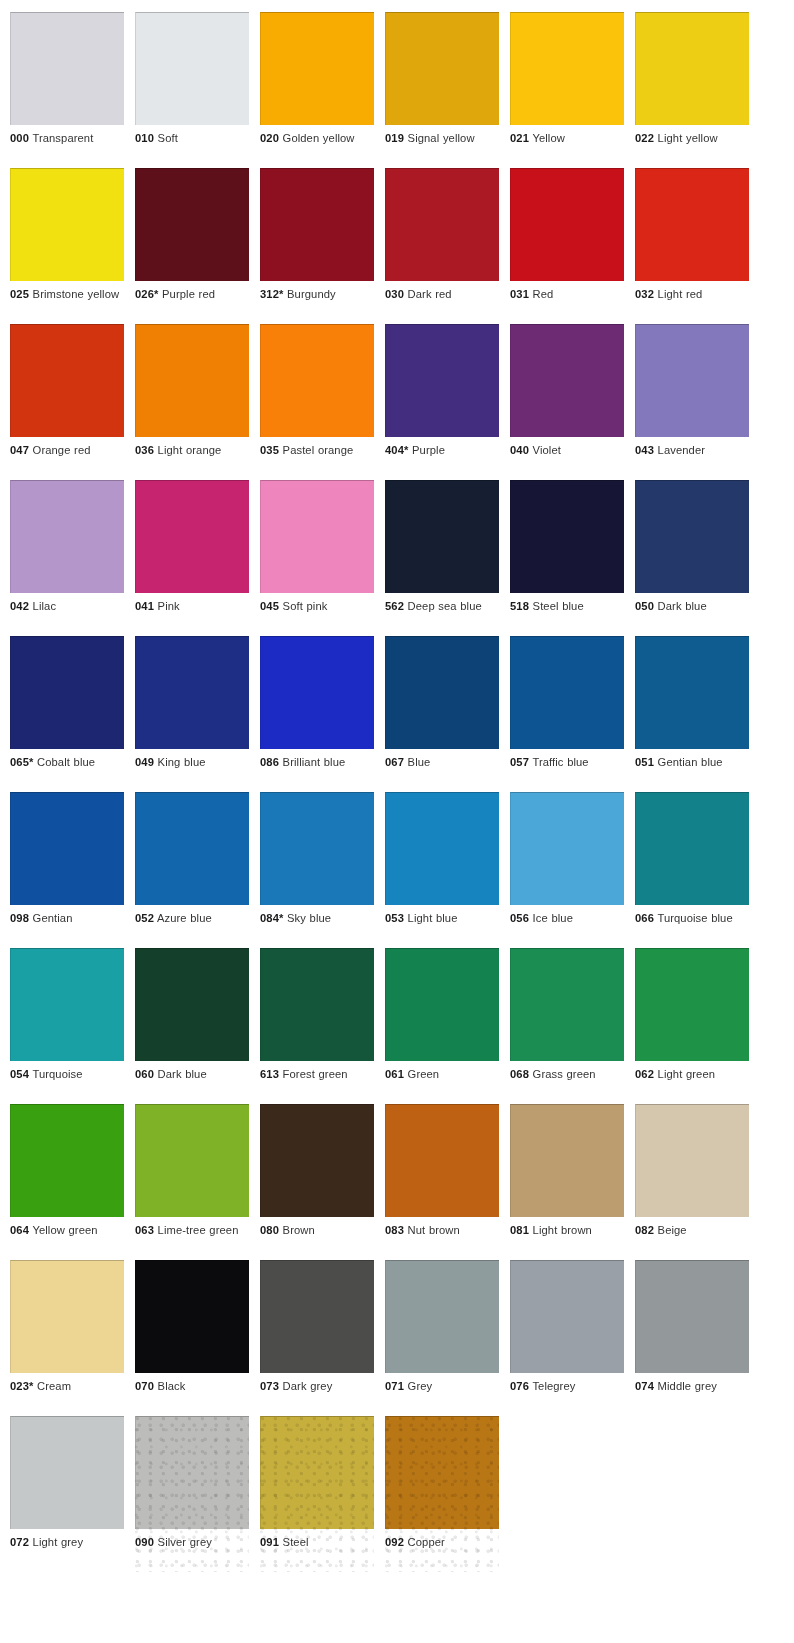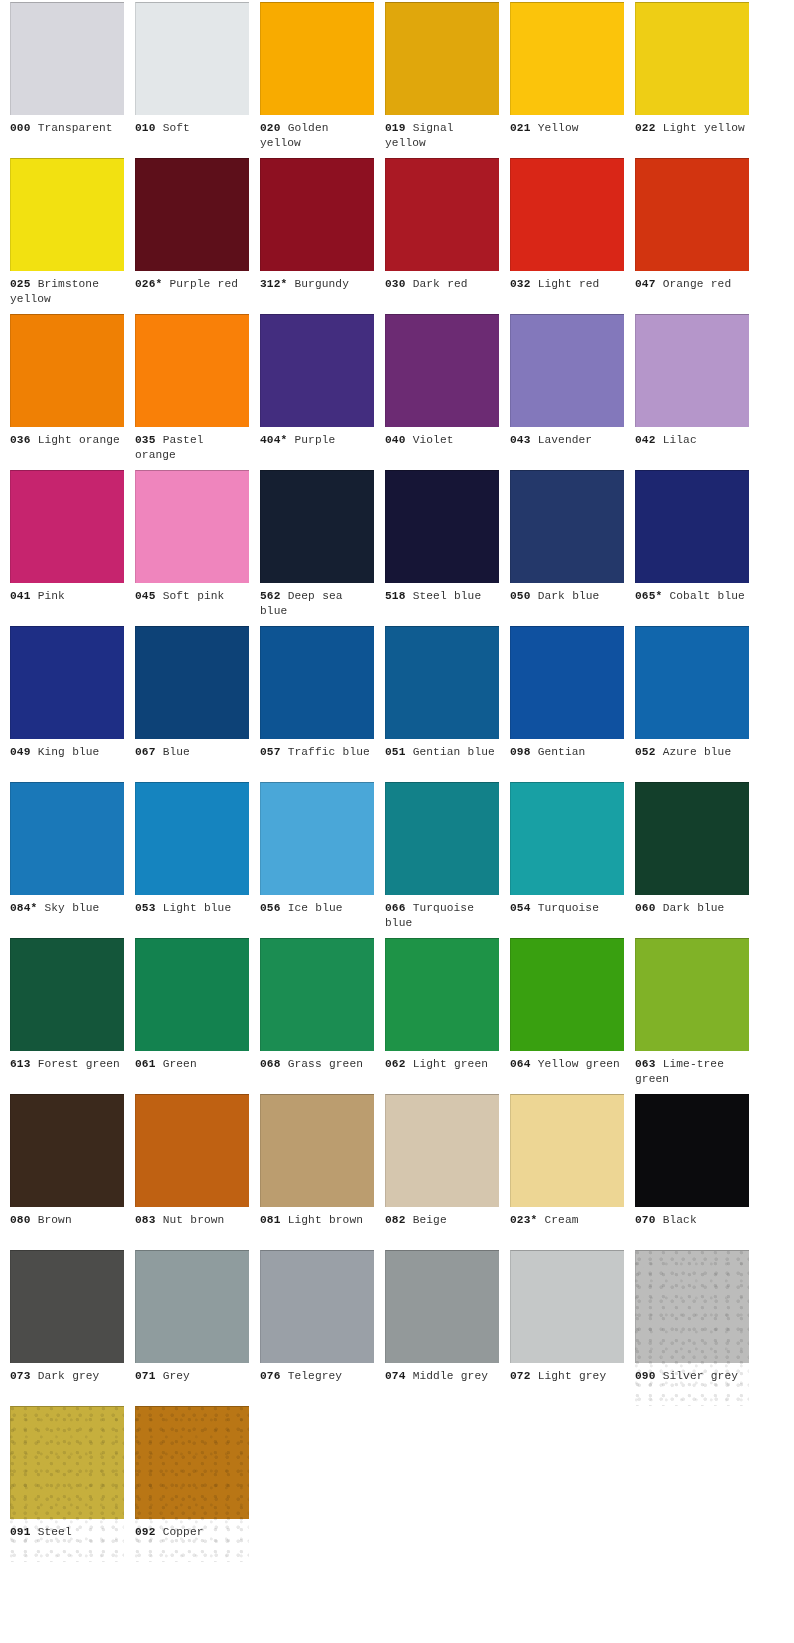--- a/index.html
+++ b/index.html
@@ -13,22 +13,21 @@
     height: 1643px;
     overflow: hidden;
     font-family: "Liberation Sans", "DejaVu Sans", sans-serif;
     -webkit-font-smoothing: antialiased;
   }
   #chart {
     position: relative;
     width: 694px;
     height: 1643px;
     box-sizing: border-box;
-    padding: 2px 0 0 10px;
-    font-family: Liberation Mono, monospace;
+    padding: 12px 0 0 10px;
   }
   .grid {
     display: grid;
     grid-template-columns: repeat(6, 114px);
     grid-auto-rows: 156px;
     column-gap: 11px;
     row-gap: 0px;
   }
   .cell {
     width: 114px;
@@ -118,20 +117,24 @@
       </div>
       <div class="cell">
         <div class="swatch" style="background: rgb(141, 16, 33);"></div>
         <div class="label"><span class="code">312*</span> <span class="cname">Burgundy</span></div>
       </div>
       <div class="cell">
         <div class="swatch" style="background: rgb(170, 25, 36);"></div>
         <div class="label"><span class="code">030</span> <span class="cname">Dark red</span></div>
       </div>
       <div class="cell">
+        <div class="swatch" style="background: rgb(200, 16, 27);"></div>
+        <div class="label"><span class="code">031</span> <span class="cname">Red</span></div>
+      </div>
+      <div class="cell">
         <div class="swatch" style="background: rgb(217, 38, 23);"></div>
         <div class="label"><span class="code">032</span> <span class="cname">Light red</span></div>
       </div>
       <div class="cell">
         <div class="swatch" style="background: rgb(210, 52, 16);"></div>
         <div class="label"><span class="code">047</span> <span class="cname">Orange red</span></div>
       </div>
       <div class="cell">
         <div class="swatch" style="background: rgb(239, 128, 4);"></div>
         <div class="label"><span class="code">036</span> <span class="cname">Light orange</span></div>
@@ -176,20 +179,24 @@
         <div class="swatch" style="background: rgb(36, 56, 106);"></div>
         <div class="label"><span class="code">050</span> <span class="cname">Dark blue</span></div>
       </div>
       <div class="cell">
         <div class="swatch" style="background: rgb(29, 38, 112);"></div>
         <div class="label"><span class="code">065*</span> <span class="cname">Cobalt blue</span></div>
       </div>
       <div class="cell">
         <div class="swatch" style="background: rgb(30, 46, 133);"></div>
         <div class="label"><span class="code">049</span> <span class="cname">King blue</span></div>
+      </div>
+      <div class="cell">
+        <div class="swatch" style="background: rgb(28, 43, 195);"></div>
+        <div class="label"><span class="code">086</span> <span class="cname">Brilliant blue</span></div>
       </div>
       <div class="cell">
         <div class="swatch" style="background: rgb(13, 66, 119);"></div>
         <div class="label"><span class="code">067</span> <span class="cname">Blue</span></div>
       </div>
       <div class="cell">
         <div class="swatch" style="background: rgb(13, 84, 147);"></div>
         <div class="label"><span class="code">057</span> <span class="cname">Traffic blue</span></div>
       </div>
       <div class="cell">

